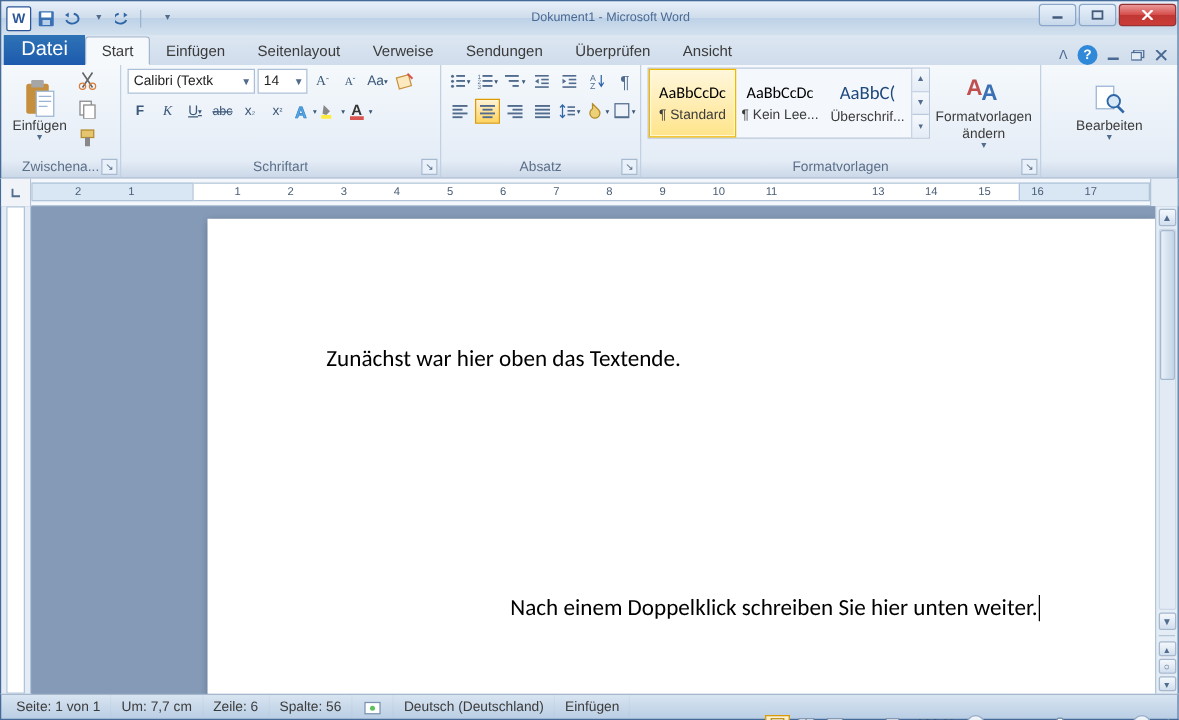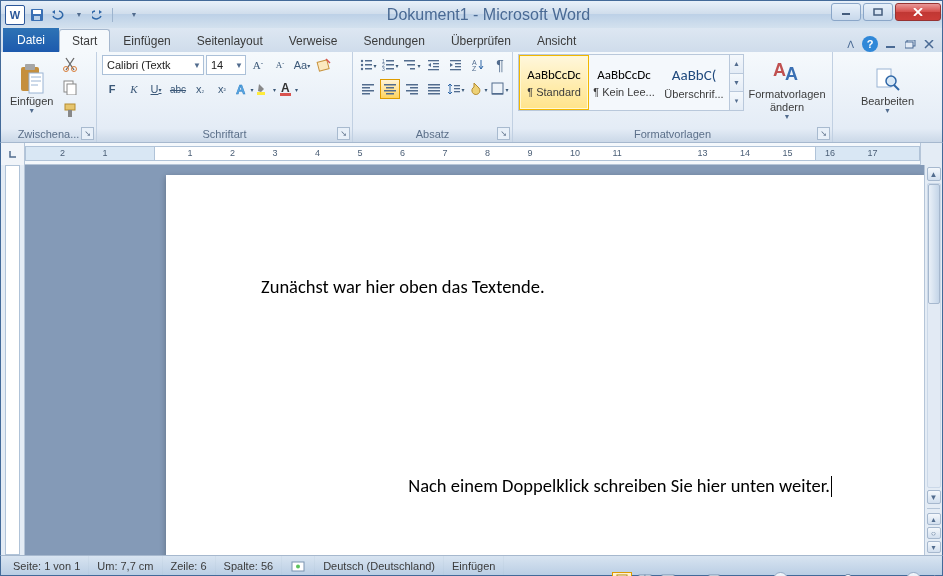--- a/index.html
+++ b/index.html
@@ -2,30 +2,30 @@
 <html><head>
 <meta charset="utf-8">
 <style>
   * { box-sizing: border-box; }
   html, body { margin: 0; padding: 0; font-family: "Segoe UI", Tahoma, sans-serif; font-size: 12px; }
   body { width: 943px; height: 576px; overflow: hidden; background: #CCD6E3; }
   
   
   .title-bar { height: 28px; background: linear-gradient(to bottom, #E8F1FA 0%, #CFDCEB 50%, #BDD1E7 50%, #D3E1EE 100%); display: flex; align-items: center; border: 1px solid #436A99; border-bottom: none; position: relative; }
   .title-left { display: flex; align-items: center; padding: 0 4px; gap: 3px; }
-  .title-center { flex: 1; text-align: center; color: #4A6A94; font-size: 16px; }
+  .title-center { flex: 1; text-align: center; color: #4A6A94; font-size: 10px; }
   .title-right { display: flex; height: 100%; }
   .qat-icon { width: 18px; height: 18px; display: inline-flex; align-items: center; justify-content: center; }
   .w-icon { width: 20px; height: 20px; background: #fff; border: 1px solid #2B579A; display: flex; align-items: center; justify-content: center; color: #2B579A; font-weight: bold; font-size: 11px; border-radius: 2px; }
   .win-btn { width: 30px; height: 18px; margin: 2px 1px; background: linear-gradient(to bottom, #E8F1FA, #C8D8EB); border: 1px solid #8AA6C8; border-radius: 3px; display: flex; align-items: center; justify-content: center; color: #445C7C; }
   .win-close { width: 46px; background: linear-gradient(to bottom, #E99898, #D54C49 50%, #C03733 50%, #CB3C38); border-color: #963332; color: #fff; }
   
   
   .ribbon-tabs { height: 24px; background: linear-gradient(to bottom, #DDE7F2, #CFDCEB); border-left: 1px solid #436A99; border-right: 1px solid #436A99; display: flex; align-items: flex-end; position: relative; }
-  .file-tab { height: 24px; padding: 0 14px; background: linear-gradient(to bottom, #2E73B5, #1D5AAE); color: #fff; display: flex; align-items: center; font-size: 12px; border-radius: 0 0 0 0; margin-left: 2px; }
+  .file-tab { height: 24px; padding: 0 14px; background: linear-gradient(to bottom, #2E73B5, #1D5AAE); color: #fff; display: flex; align-items: center; font-size: 16px; border-radius: 0 0 0 0; margin-left: 2px; }
   .tab { height: 23px; padding: 0 12px; display: flex; align-items: center; color: #3B3B3B; font-size: 12px; border: 1px solid transparent; cursor: default; }
   .tab.active { background: #F5F9FC; border: 1px solid #A6B8CE; border-bottom: 1px solid #F5F9FC; border-radius: 3px 3px 0 0; }
   .tab-right-icons { margin-left: auto; display: flex; gap: 8px; padding: 0 8px; align-items: center; color: #4A6A94; }
   .help-circle { width: 16px; height: 16px; border-radius: 50%; background: #3088D8; color: #fff; display: flex; align-items: center; justify-content: center; font-size: 11px; font-weight: bold; }
   
   
   .ribbon { height: 91px; background: linear-gradient(to bottom, #F5F9FC, #E4ECF6 85%, #CBD8E8 100%); border: 1px solid #A6B8CE; border-top: none; border-left: 1px solid #436A99; border-right: 1px solid #436A99; display: flex; }
   .group { border-right: 1px solid #C1D0E2; display: flex; flex-direction: column; padding: 2px 5px 0 5px; position: relative; }
   .group-label { font-size: 11px; color: #5B6F89; text-align: center; padding: 1px 0 2px 0; display: flex; align-items: center; justify-content: center; gap: 3px; position: relative; }
   .group-body { flex: 1; display: flex; align-items: flex-start; gap: 3px; }

